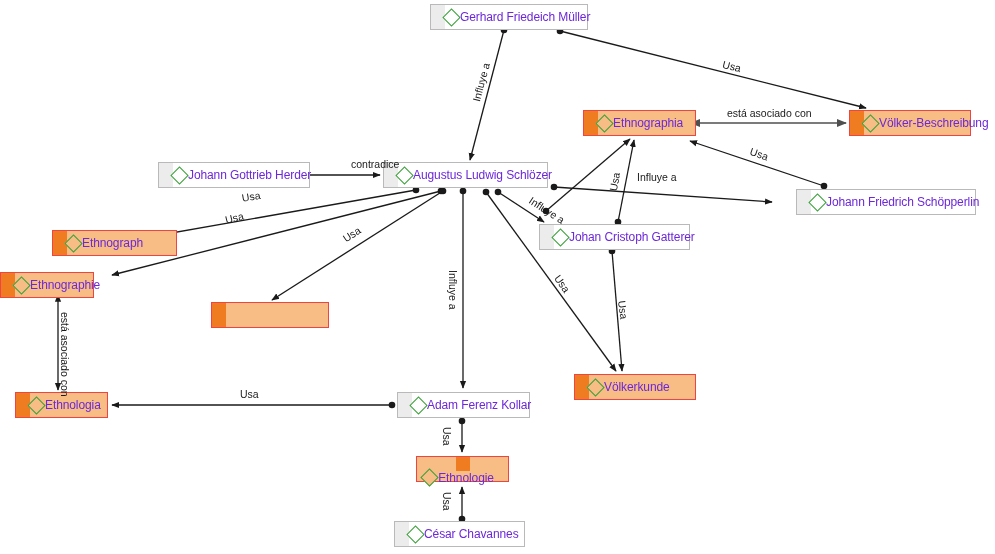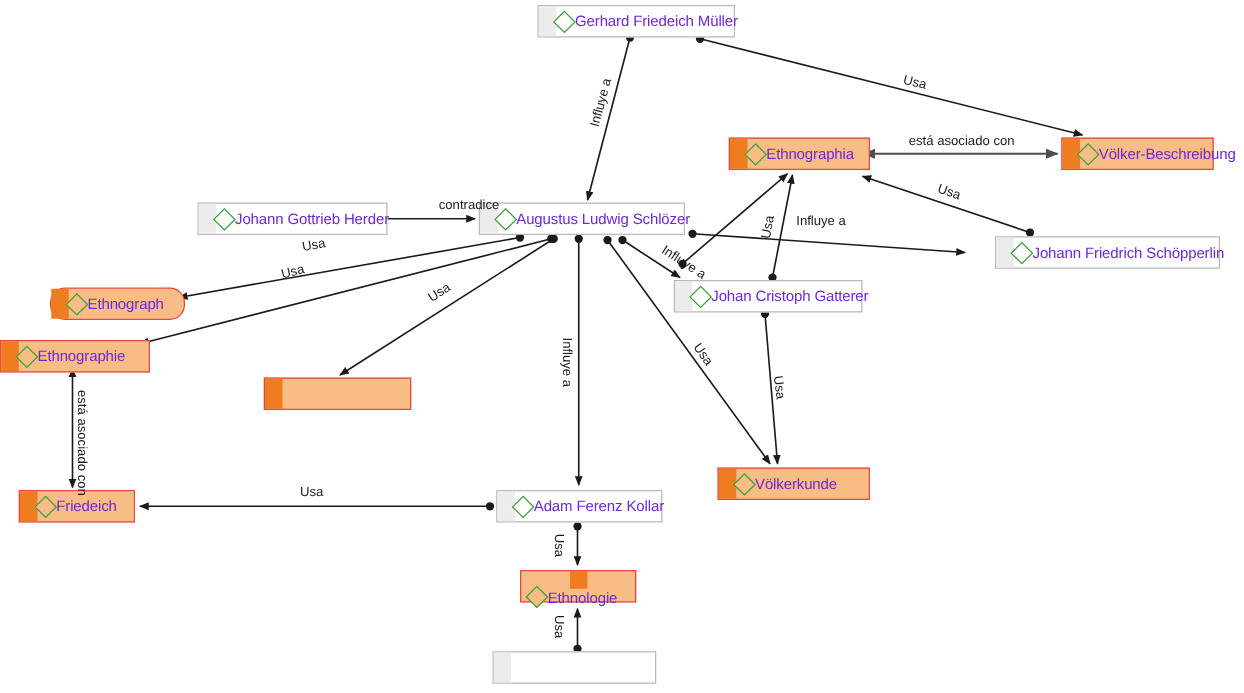--- a/index.html
+++ b/index.html
@@ -210,74 +210,78 @@
           <span class="lbl">Augustus Ludwig Schlözer</span>
         </div>
       </div>
       <div class="node" style="left: 776px; top: 189px; width: 180px; margin-left: 20px;">
         <div class="strip"></div>
         <div class="body">
           <span class="dia"></span>
           <span class="lbl">Johann Friedrich Schöpperlin</span>
         </div>
       </div>
-      <div class="node orange" style="left: 40px; top: 230px; width: 108px; border-radius: 12px;">
+      <div class="node orange" style="left: 52px; top: 230px; width: 125px;">
         <div class="strip"></div>
         <div class="body">
           <span class="dia"></span>
           <span class="lbl">Ethnograph</span>
         </div>
       </div>
       <div class="node" style="left: 539px; top: 224px; width: 151px;">
         <div class="strip"></div>
         <div class="body">
           <span class="dia"></span>
           <span class="lbl">Johan Cristoph Gatterer</span>
         </div>
       </div>
-      <div class="node orange" style="left: 0px; top: 272px; width: 120px;">
+      <div class="node orange" style="left: 0px; top: 272px; width: 94px;">
         <div class="strip"></div>
         <div class="body">
           <span class="dia"></span>
           <span class="lbl">Ethnographie</span>
         </div>
       </div>
       <div class="node orange" style="left: 211px; top: 302px; width: 118px;">
         <div class="strip"></div>
       </div>
       <div class="node orange" style="left: 574px; top: 374px; width: 122px;">
         <div class="strip"></div>
         <div class="body">
           <span class="dia"></span>
           <span class="lbl">Völkerkunde</span>
         </div>
       </div>
       <div class="node orange" style="left: 15px; top: 392px; width: 93px;">
         <div class="strip"></div>
         <div class="body">
           <span class="dia"></span>
-          <span class="lbl">Friedeich</span>
+          <span class="lbl">Ethnologia</span>
         </div>
       </div>
       <div class="node" style="left: 397px; top: 392px; width: 133px;">
         <div class="strip"></div>
         <div class="body">
           <span class="dia"></span>
           <span class="lbl">Adam Ferenz Kollar</span>
         </div>
       </div>
       <div class="node orange" style="left: 416px; top: 456px; width: 93px; flex-direction: column;">
         <div class="strip"></div>
         <div class="body">
           <span class="dia"></span>
           <span class="lbl">Ethnologie</span>
         </div>
       </div>
       <div class="node" style="left: 394px; top: 521px; width: 131px;">
         <div class="strip"></div>
+        <div class="body">
+          <span class="dia"></span>
+          <span class="lbl">César Chavannes</span>
+        </div>
       </div>
     </div>
   <div id="label-layer">
       <div class="edge-label" style="left: 471px; top: 100px; transform: rotate(-75deg);">Influye a</div>
       <div class="edge-label" style="left: 724px; top: 59px; transform: rotate(14deg);">Usa</div>
       <div class="edge-label" style="left: 727px; top: 108px; transform: rotate(0deg);">está asociado con</div>
       <div class="edge-label" style="left: 608px; top: 190px; transform: rotate(-80deg);">Usa</div>
       <div class="edge-label" style="left: 637px; top: 172px; transform: rotate(0deg);">Influye a</div>
       <div class="edge-label" style="left: 752px; top: 146px; transform: rotate(19deg);">Usa</div>
       <div class="edge-label" style="left: 303px; top: 159px; transform: rotate(0deg); margin-left: 48px;">contradice</div>

